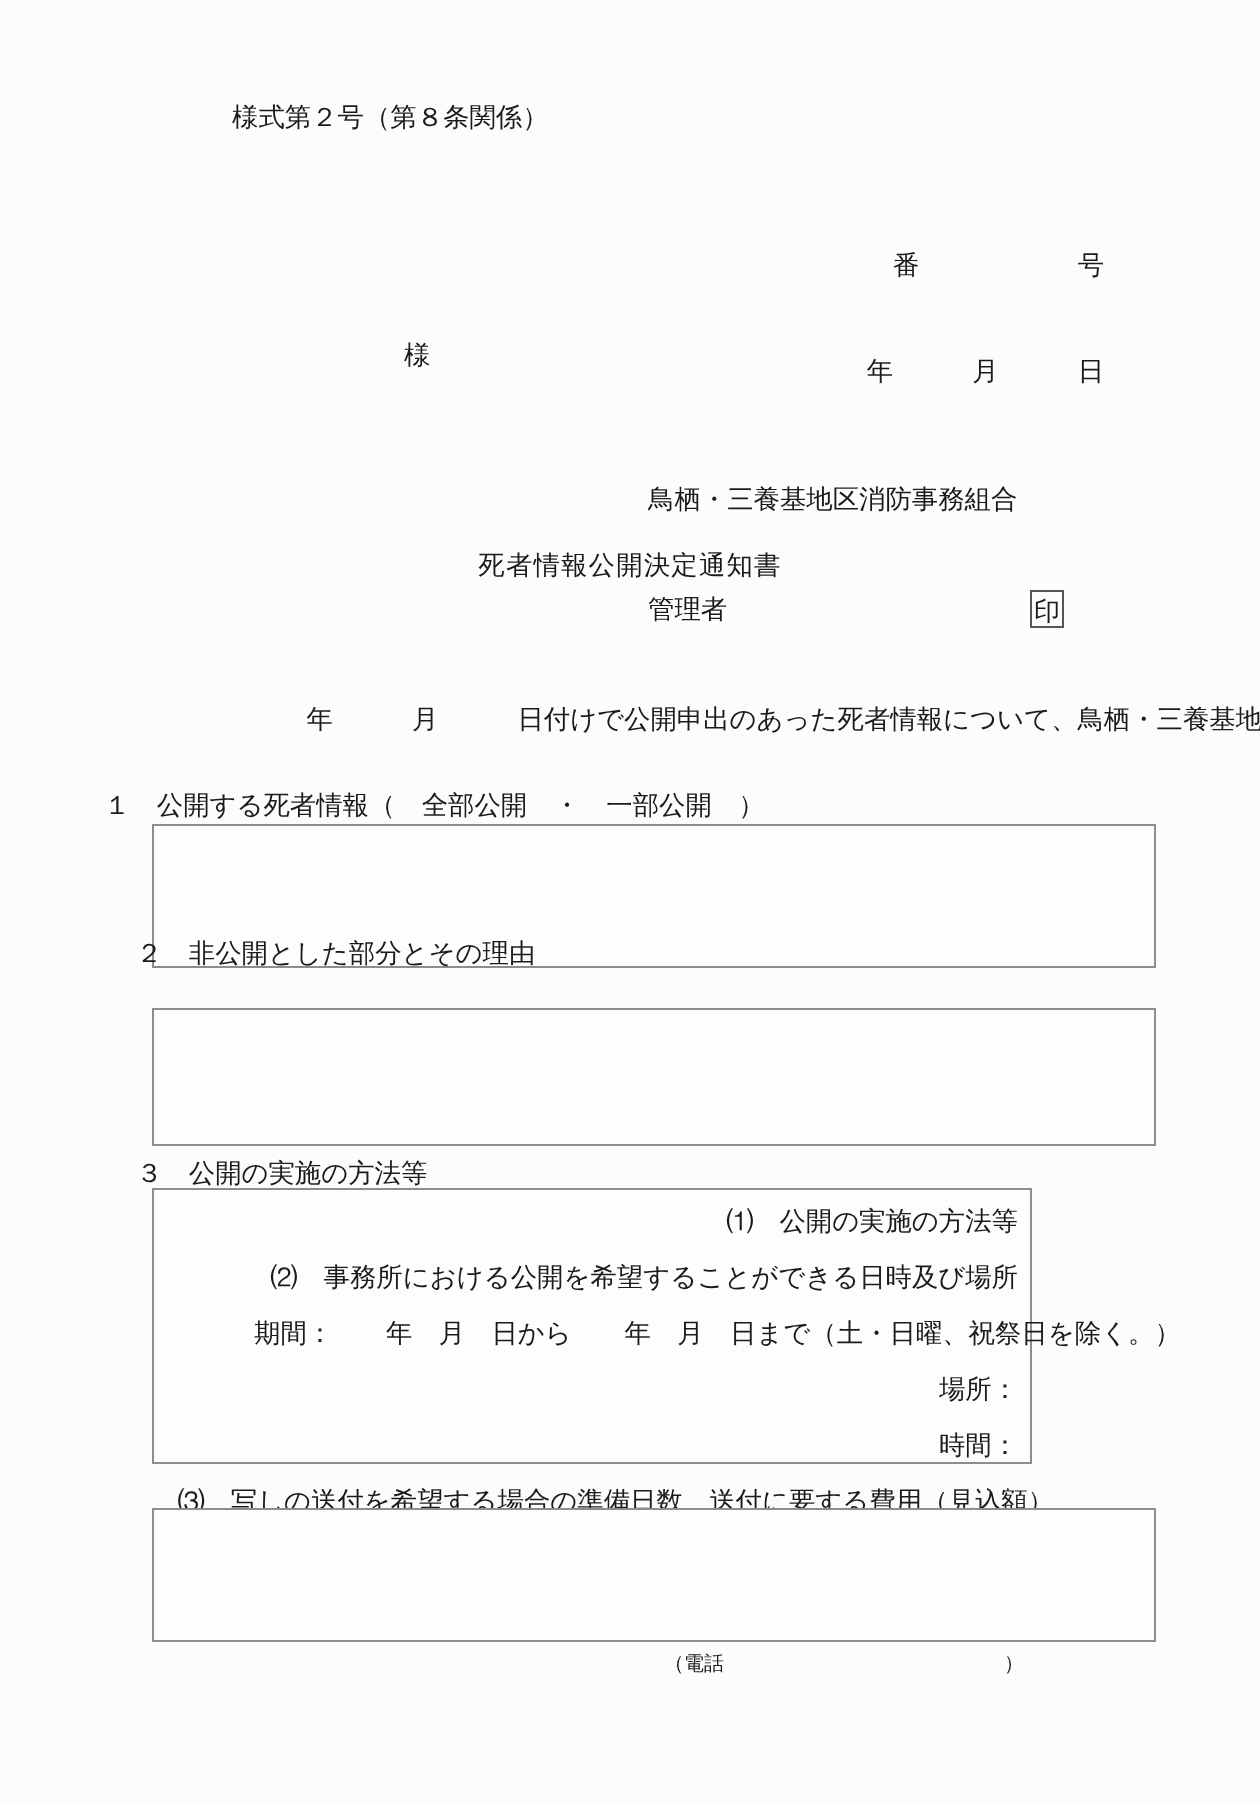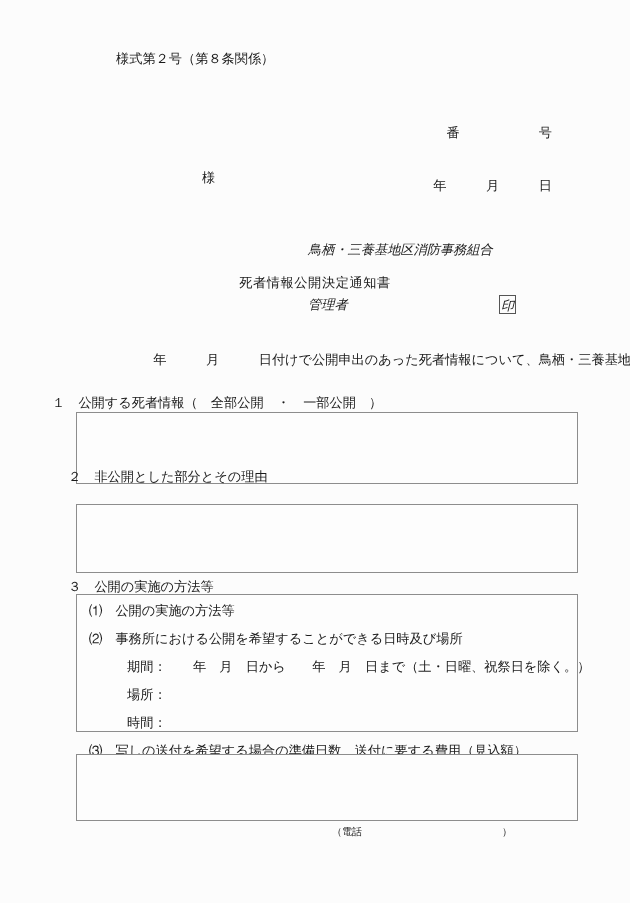--- a/index.html
+++ b/index.html
@@ -48,23 +48,22 @@
   }
 
   
   .addressee {
     left: 202px;
     top: 171px;
   }
 
   
   .issuer {
-    left: 308px;
+    left: 324px;
     top: 217px;
-    font-style: italic;
   }
   .issuer .issuer-org { display: block; margin-bottom: 12px; white-space: pre; }
   .issuer .issuer-role-row {
     display: flex;
     align-items: center;
     width: 208px;
   }
   .issuer .issuer-role { white-space: pre; }
   .seal-box {
     margin-left: auto;
@@ -107,21 +106,21 @@
 
   
   .field-box {
     position: absolute;
     border: 1px solid #8d8d8d;
     background: #fdfdfd;
     box-sizing: border-box;
   }
   .box1 { left: 76px; top: 412px; width: 502px; height: 72px; }
   .box2 { left: 76px; top: 504px; width: 502px; height: 69px; }
-  .box3 { left: 76px; top: 594px; width: 502px; height: 138px; }
+  .box3 { left: 76px; top: 594px; width: 440px; height: 138px; text-align: right; }
   .box4 { left: 76px; top: 754px; width: 502px; height: 67px; }
 
   
   .sub-list {
     position: absolute;
     left: 12px;
     top: 7px;
     right: 6px;
     font-size: 13.2px;
   }

